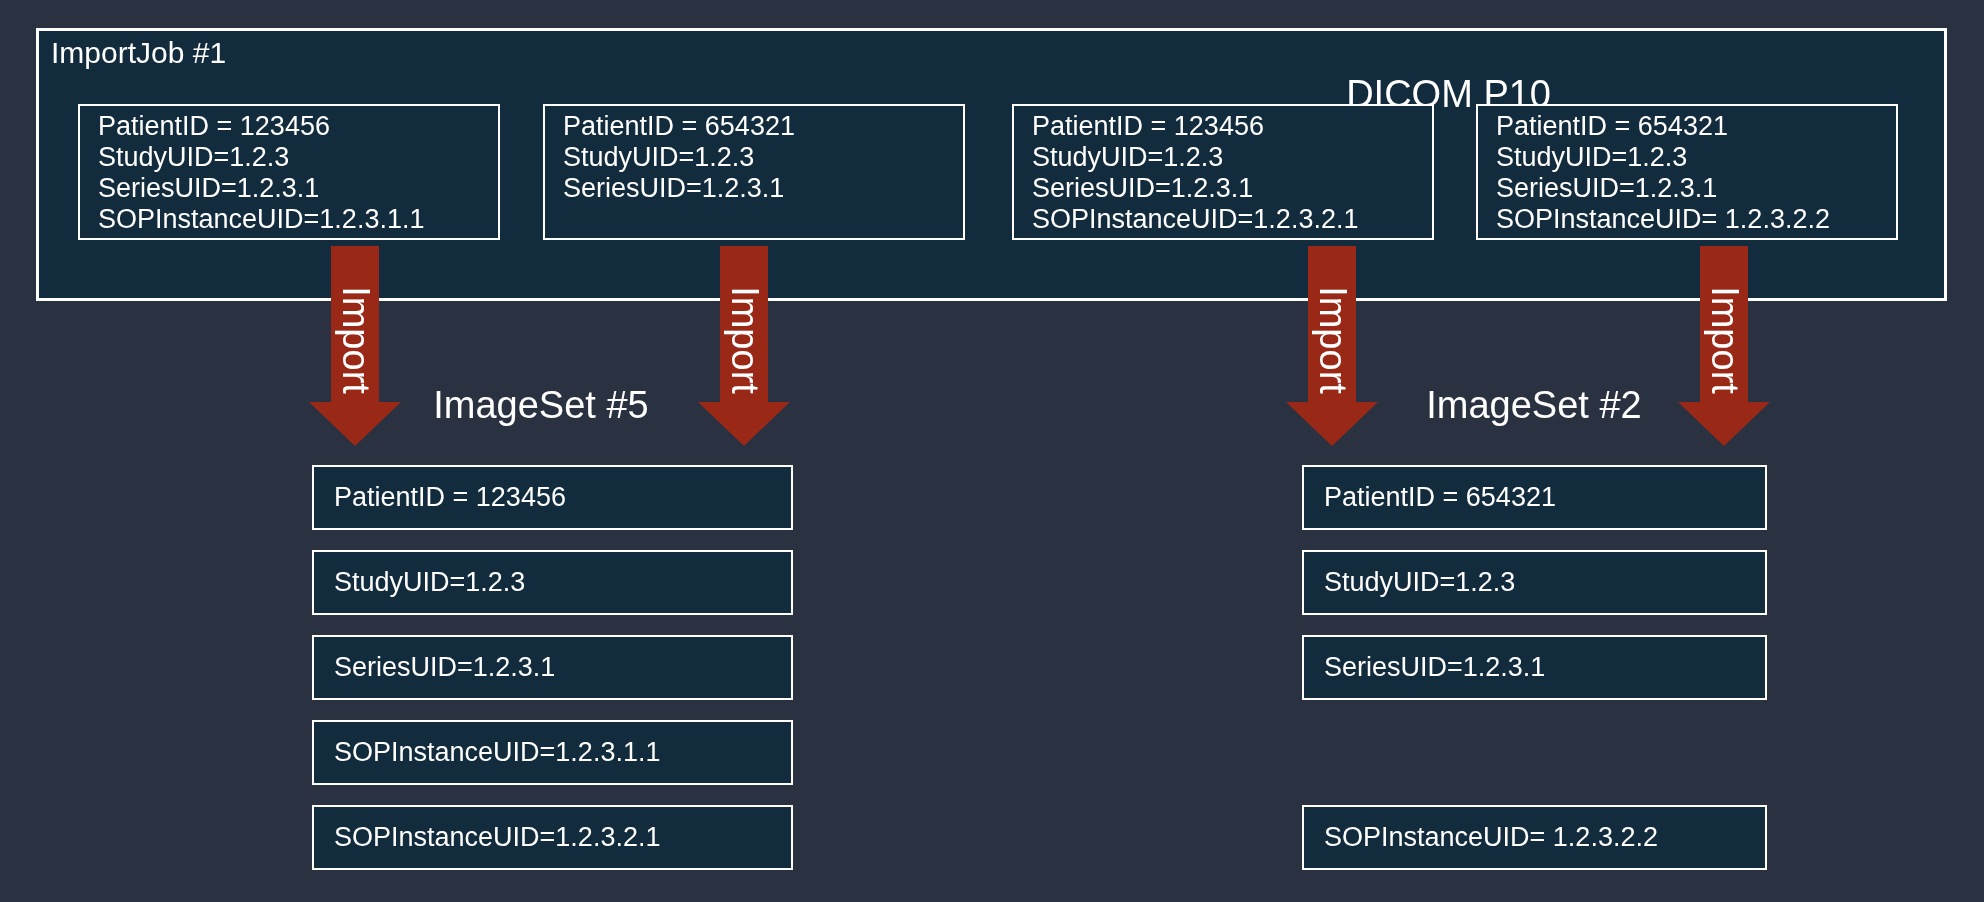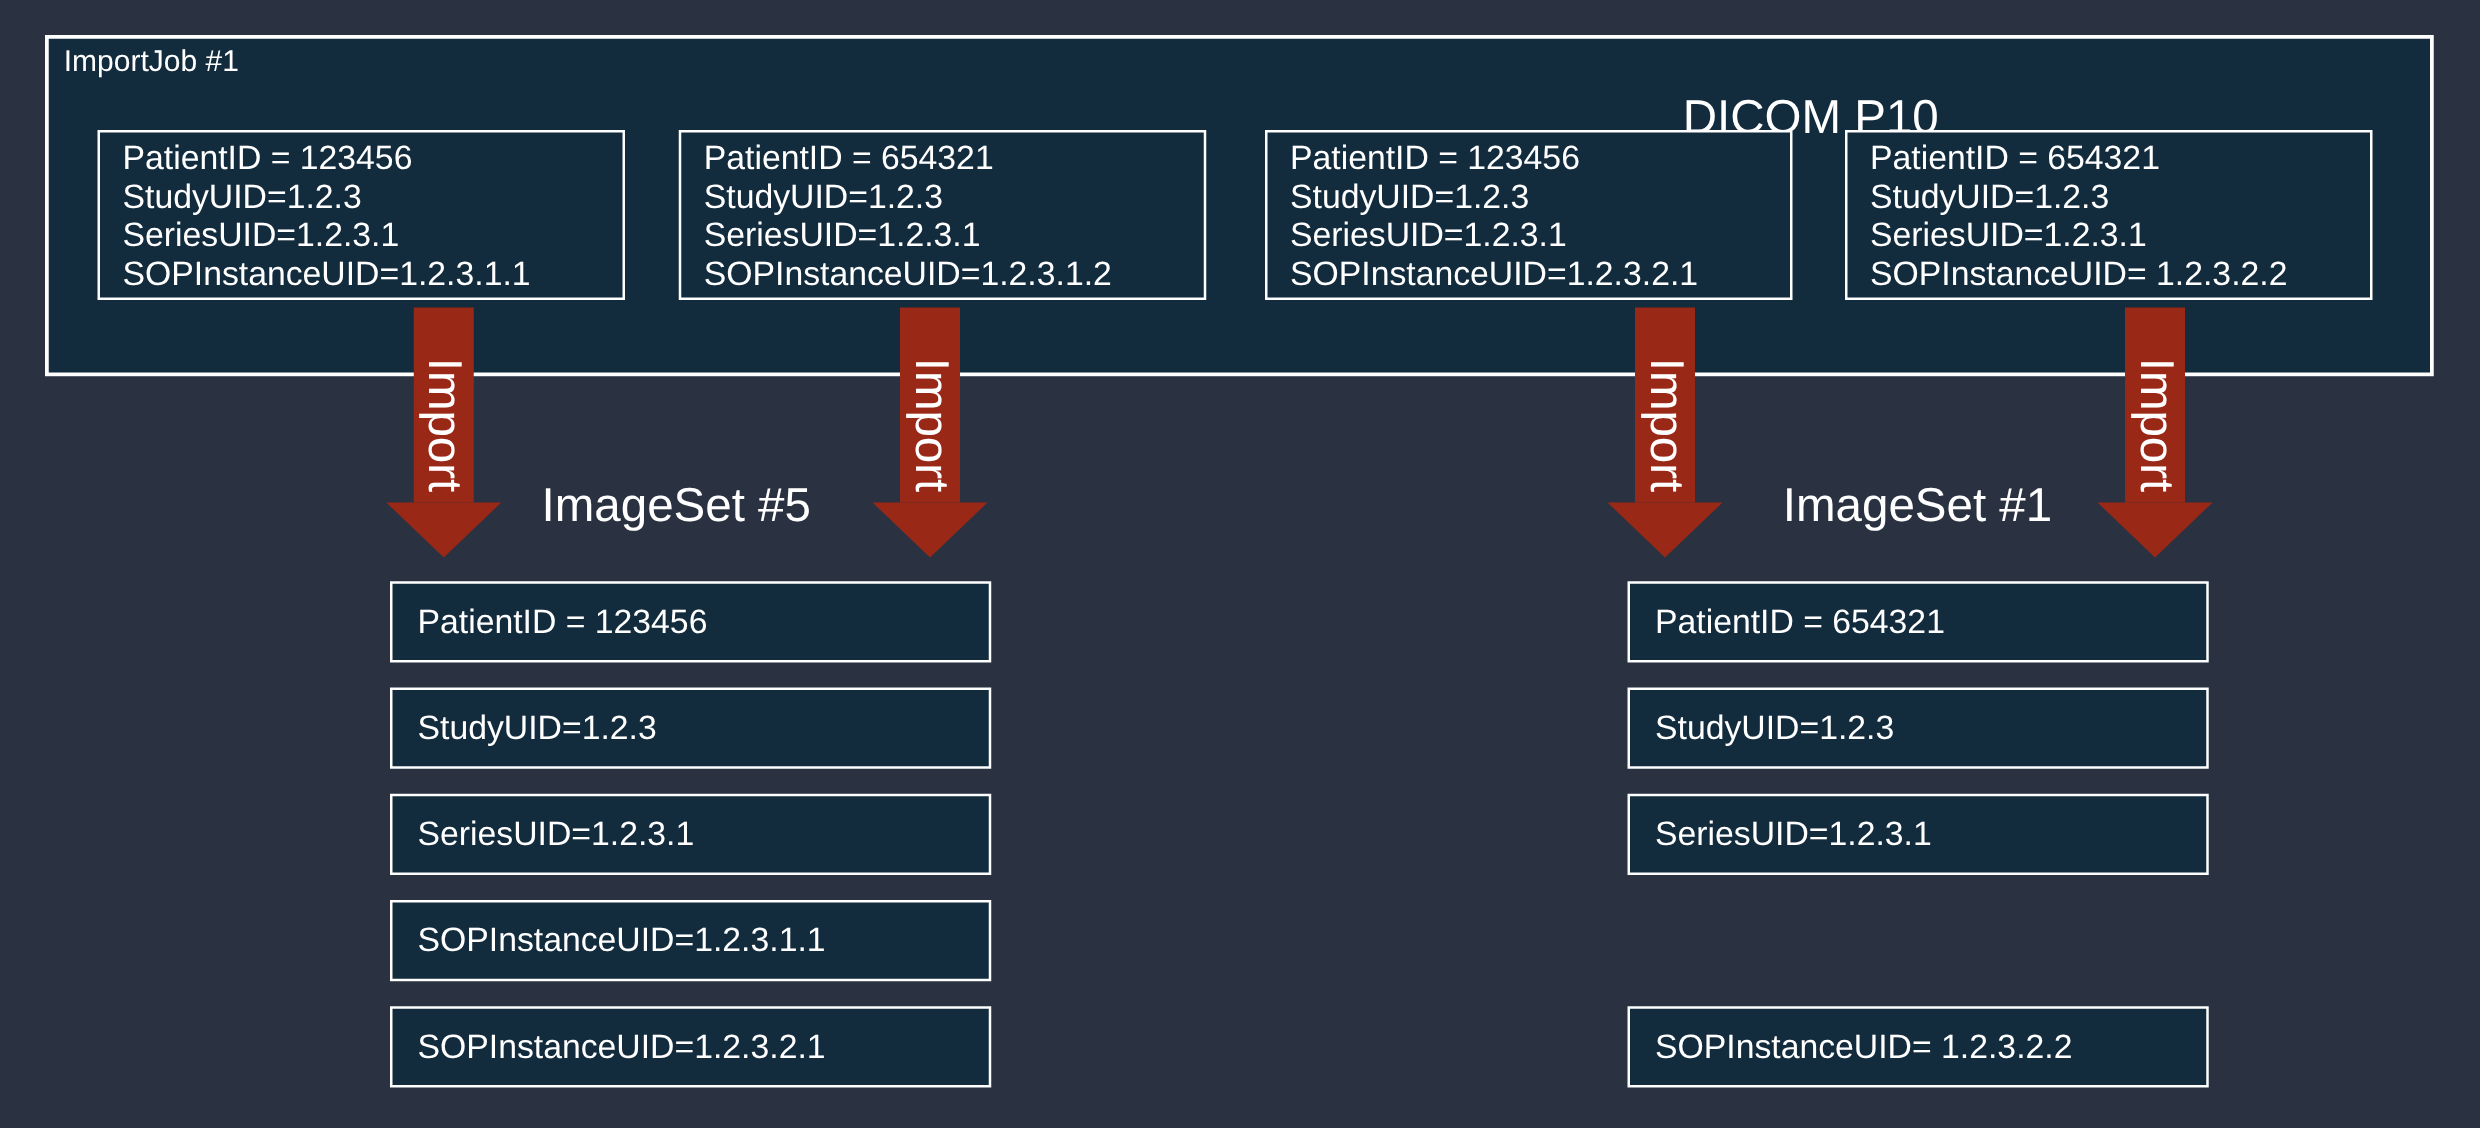--- a/index.html
+++ b/index.html
@@ -22,21 +22,21 @@
   }
   .panel {
     position: absolute;
     left: 36px; top: 28px; width: 1911px; height: 273px;
     background: var(--panel);
     border: 3px solid var(--border);
   }
   .job-label {
     position: absolute;
     left: 51px; top: 36px;
-    font-size: 24px;
+    font-size: 30px;
   }
   .dicom-title {
     position: absolute;
     left: 36px; top: 48px; width: 1515px;
     text-align: right;
     font-size: 38px;
     margin-top: 25px;
   }
   .dbox {
     position: absolute;
@@ -108,21 +108,20 @@
   <div class="dbox d0">
     <div>PatientID = 123456</div>
     <div>StudyUID=1.2.3</div>
     <div>SeriesUID=1.2.3.1</div>
     <div>SOPInstanceUID=1.2.3.1.1</div>
   </div>
   <div class="dbox d1">
     <div>PatientID = 654321</div>
     <div>StudyUID=1.2.3</div>
     <div>SeriesUID=1.2.3.1</div>
-    <div>SOPInstanceUID=1.2.3.1.2</div>
   </div>
   <div class="dbox d2">
     <div>PatientID = 123456</div>
     <div>StudyUID=1.2.3</div>
     <div>SeriesUID=1.2.3.1</div>
     <div>SOPInstanceUID=1.2.3.2.1</div>
   </div>
   <div class="dbox d3">
     <div>PatientID = 654321</div>
     <div>StudyUID=1.2.3</div>
@@ -151,19 +150,19 @@
     <div class="alabel" style="left:1724px;">Import</div>
   </div>
 
   <div class="set-title t1">ImageSet #5</div>
   <div class="sbox sL r0">PatientID = 123456</div>
   <div class="sbox sL r1">StudyUID=1.2.3</div>
   <div class="sbox sL r2">SeriesUID=1.2.3.1</div>
   <div class="sbox sL r3">SOPInstanceUID=1.2.3.1.1</div>
   <div class="sbox sL r4">SOPInstanceUID=1.2.3.2.1</div>
 
-  <div class="set-title t2">ImageSet #1</div>
+  <div class="set-title t2">ImageSet #2</div>
   <div class="sbox sR r0">PatientID = 654321</div>
   <div class="sbox sR r1">StudyUID=1.2.3</div>
   <div class="sbox sR r2">SeriesUID=1.2.3.1</div>
   <div class="sbox sR r4">SOPInstanceUID= 1.2.3.2.2</div>
 
 </div>
 
 </body></html>

